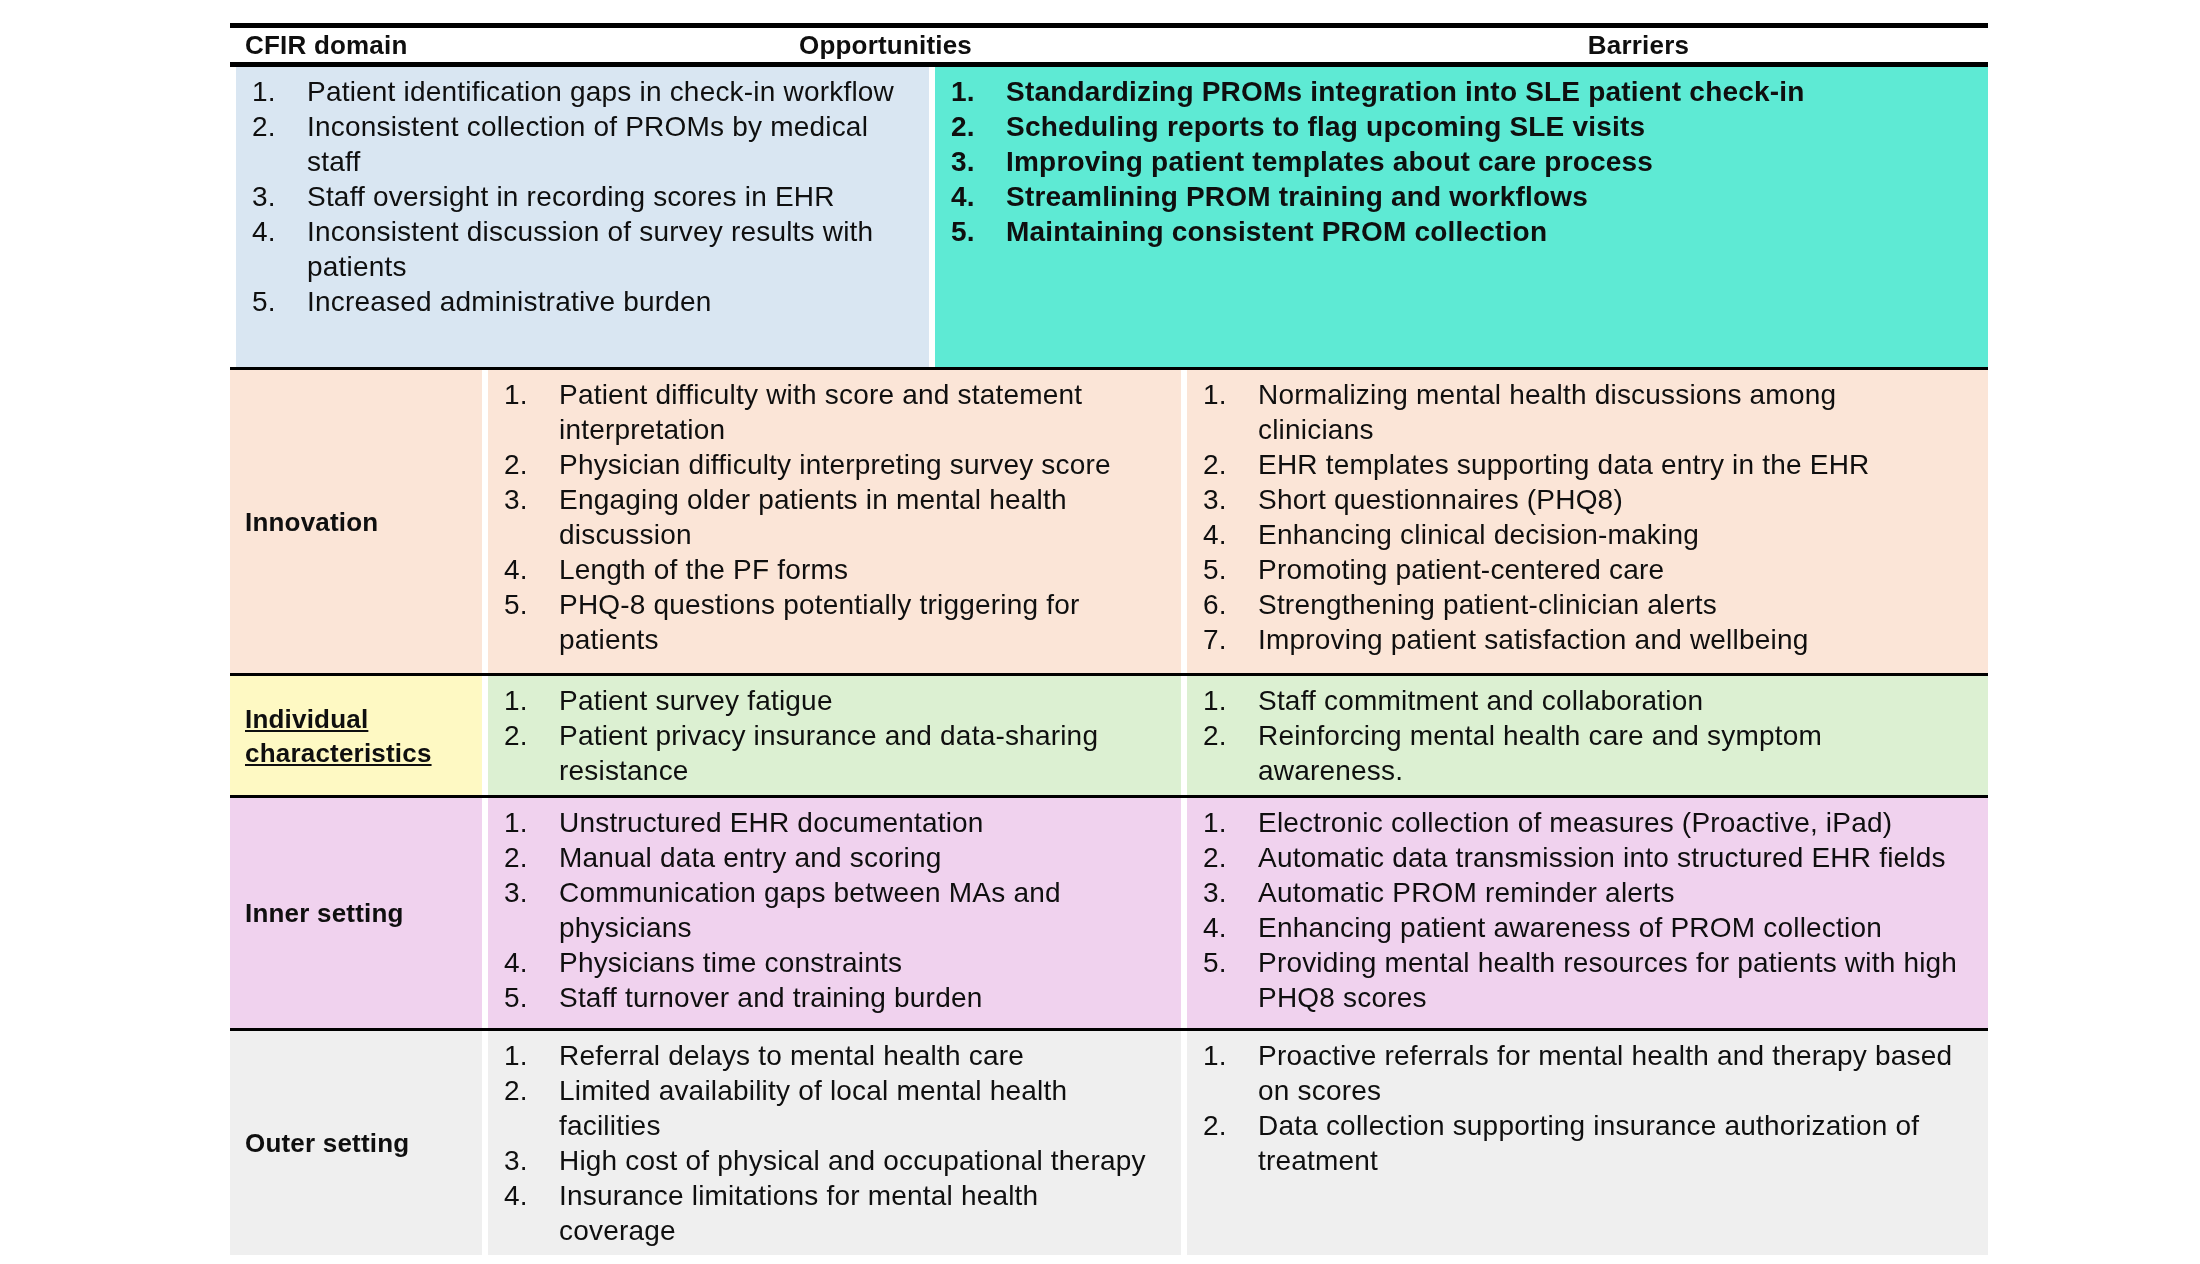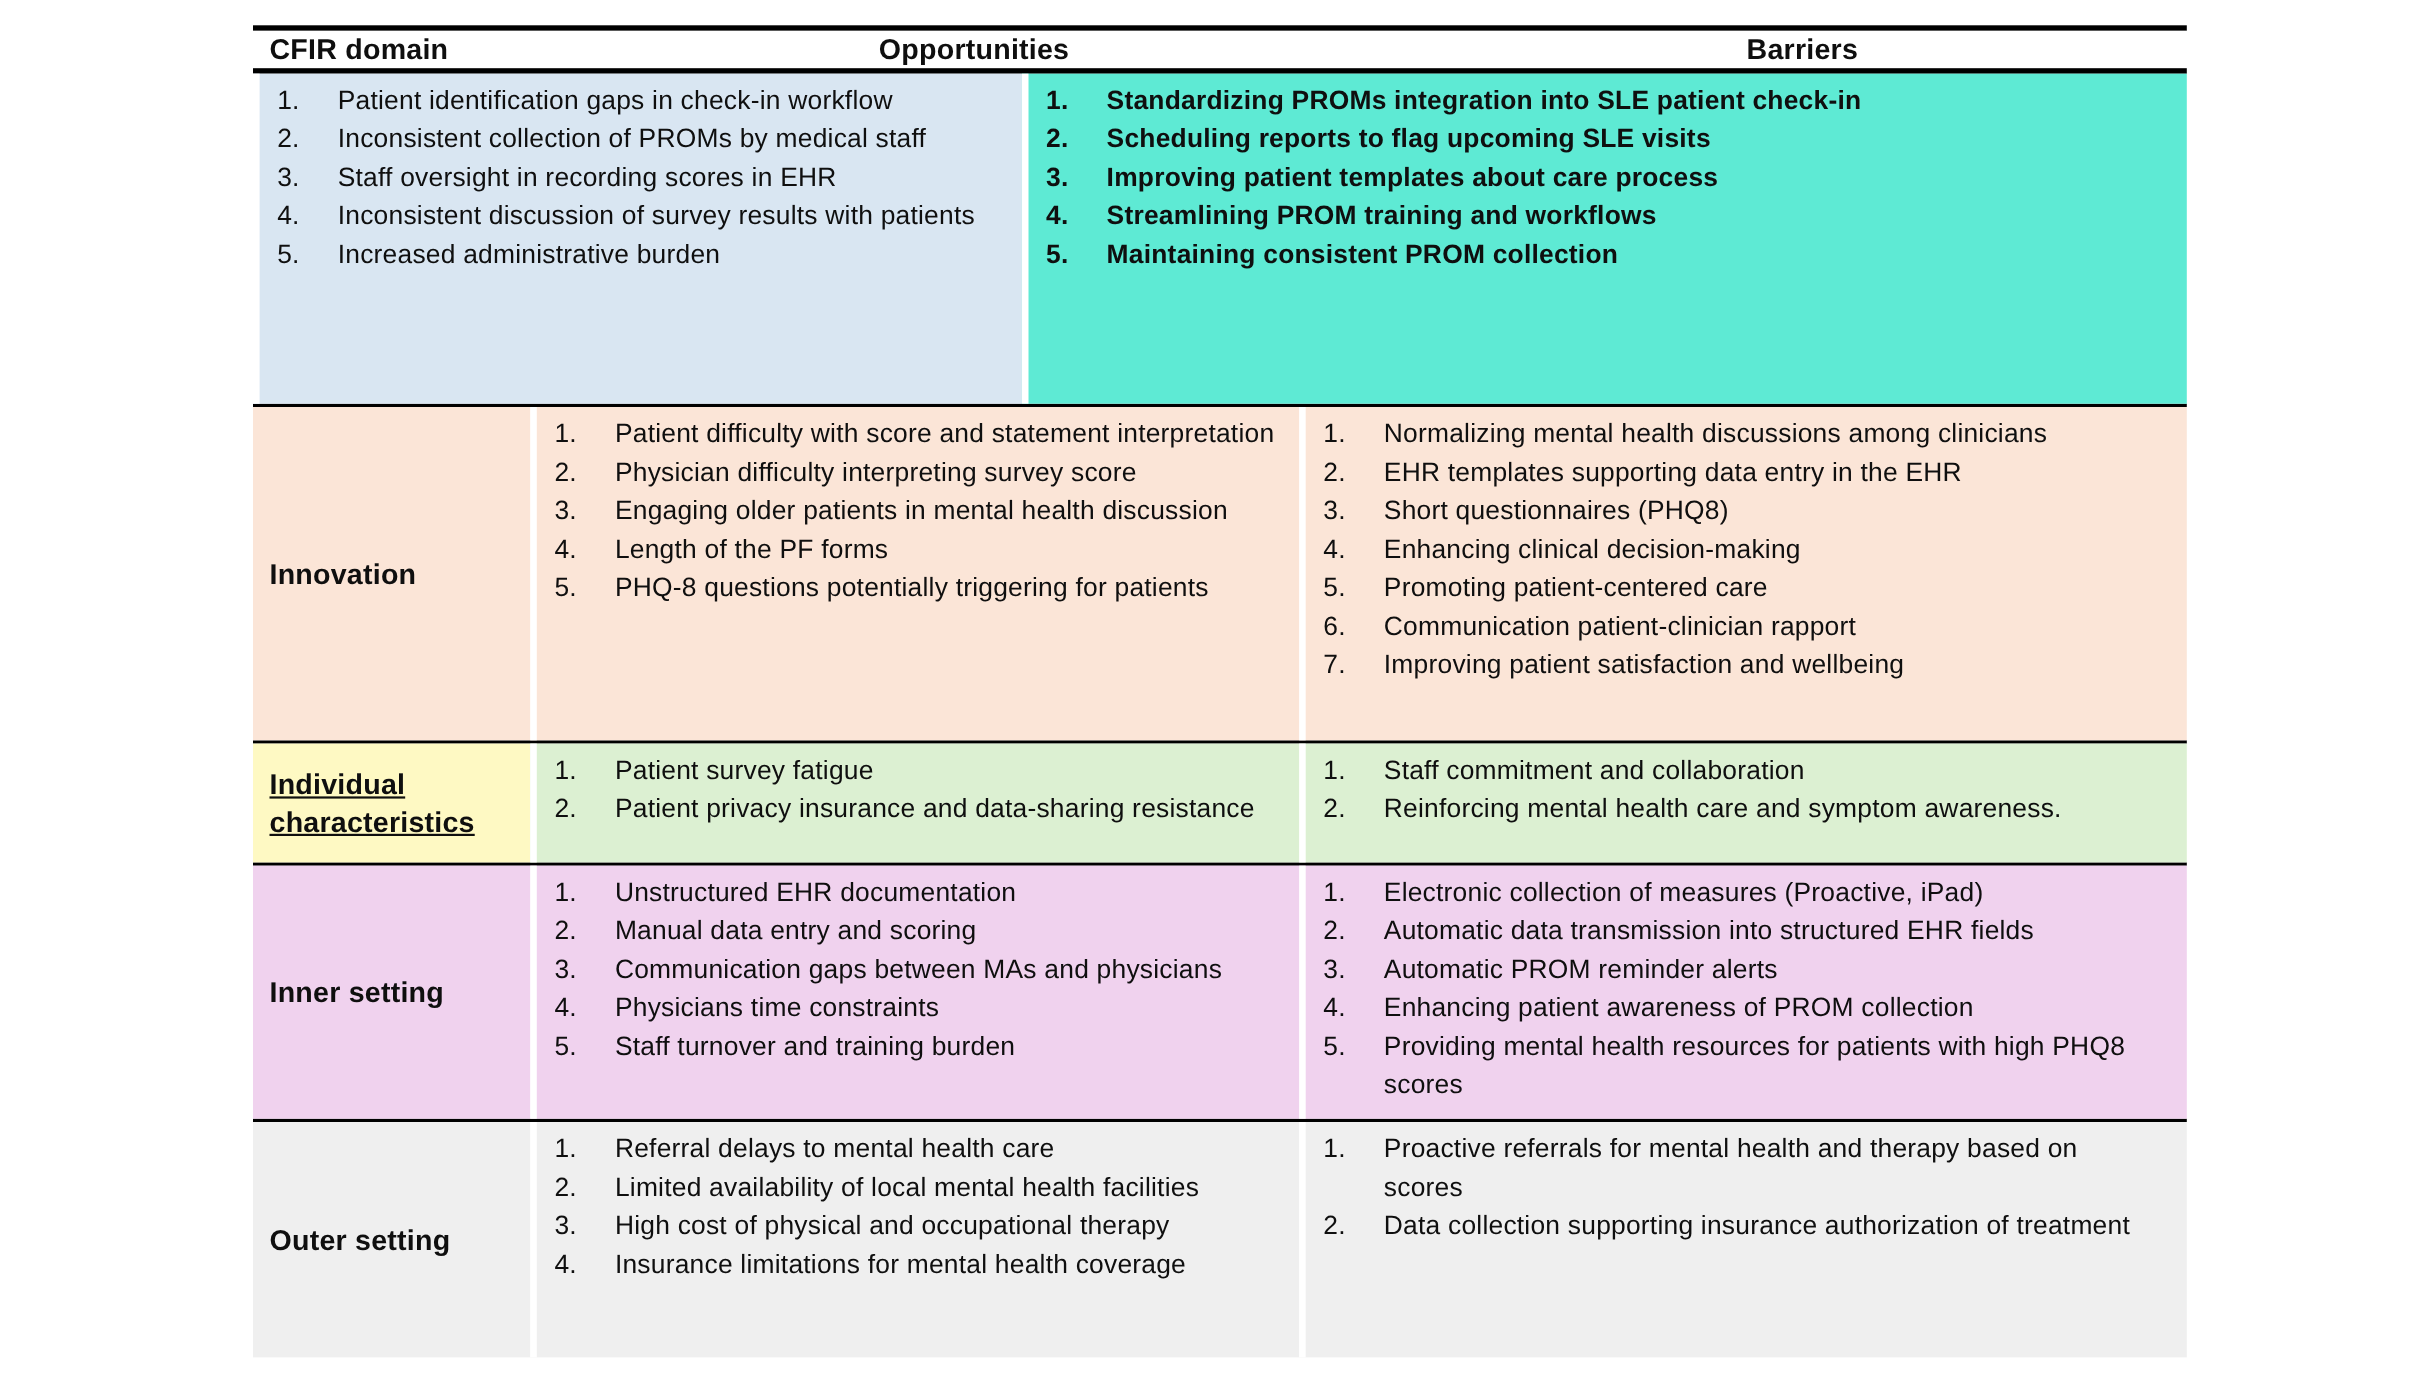--- a/index.html
+++ b/index.html
@@ -69,21 +69,21 @@
   .list-cell {
     border-left: 6px solid #ffffff;
   }
   .barriers-cell { width: 699px; }
   .opps-cell { flex: 1; }
 
   ol.items {
     margin: 0;
     list-style: none;
     counter-reset: item;
-    font-size: 24px;
+    font-size: 28px;
     line-height: 35px;
     letter-spacing: 0.2px;
     padding: 7px 20px 7px 16px;
   }
   .opps-cell ol.items { padding-right: 30px; }
   ol.items li {
     display: flex;
     counter-increment: item;
   }
   ol.items li::before {
@@ -185,21 +185,21 @@
           <li>
               <span>Short questionnaires (PHQ8)</span>
             </li>
           <li>
               <span>Enhancing clinical decision-making</span>
             </li>
           <li>
               <span>Promoting patient-centered care</span>
             </li>
           <li>
-              <span>Communication patient-clinician rapport</span>
+              <span>Strengthening patient-clinician alerts</span>
             </li>
           <li>
               <span>Improving patient satisfaction and wellbeing</span>
             </li>
         </ol>
       </div>
     </div>
 
     <div class="trow row-indiv">
       <div class="cell domain-cell" style="background-color: #fef9c3; text-decoration: underline;">Individual characteristics</div>

